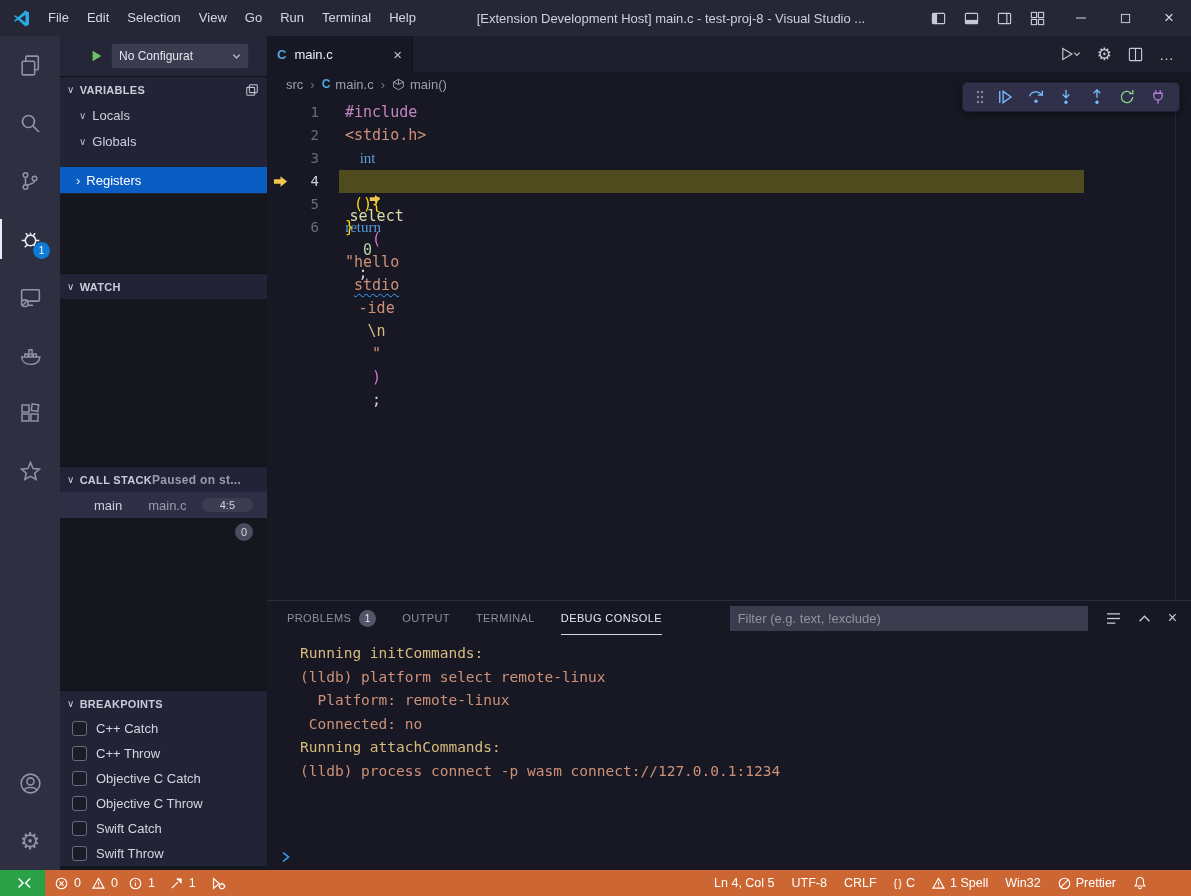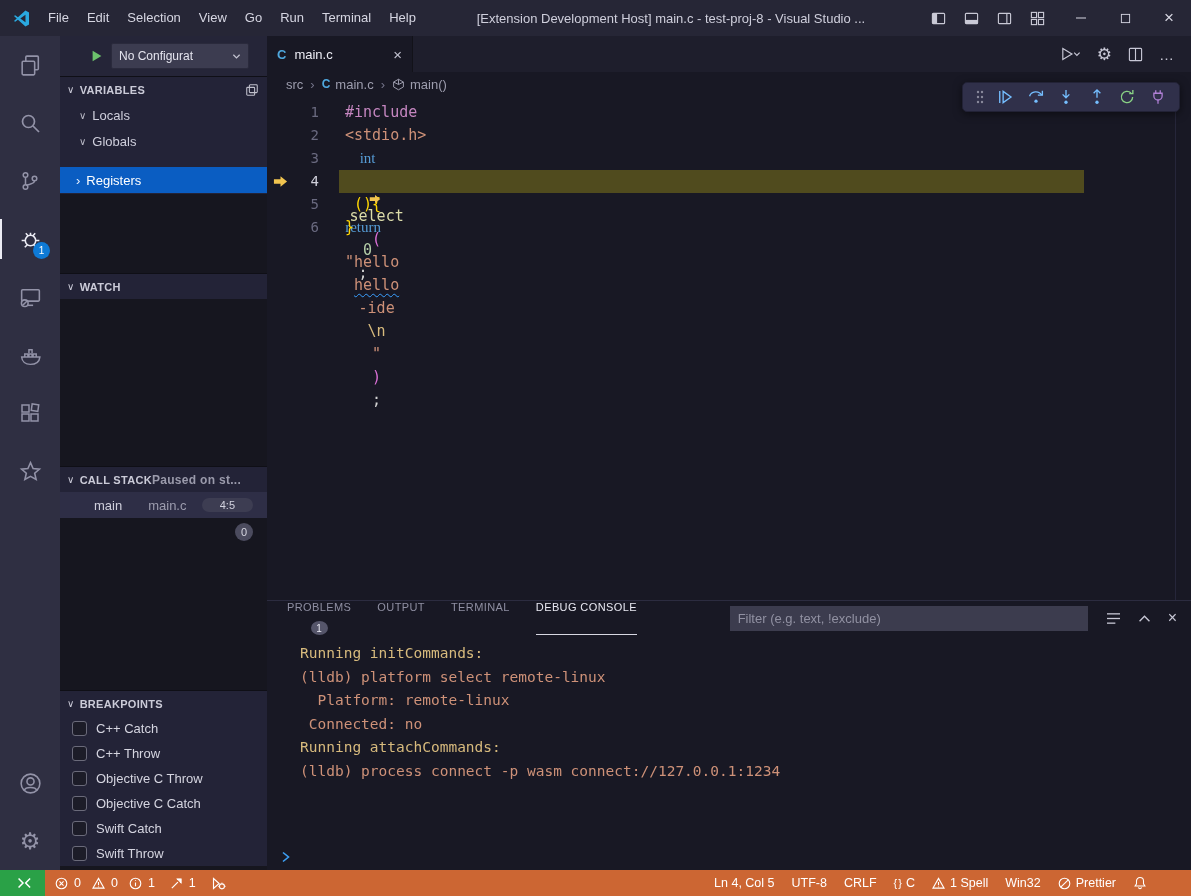--- a/index.html
+++ b/index.html
@@ -85,21 +85,21 @@
   .tok-esc { color:#d7ba7d; } .tok-num { color:#b5cea8; } .tok-plain { color:#d4d4d4; }
   .squiggle { text-decoration:underline wavy #3aa0ff 1px; text-underline-offset:3px; }
 
   .debug-toolbar { position:absolute; top:46px; right:11px; width:218px; height:30px; background:#30304a;
     border:1px solid #222236; border-radius:5px; box-shadow:0 2px 8px rgba(0,0,0,.5);
     display:flex; align-items:center; justify-content:space-evenly; z-index:6; }
 
   
   .panel { height:270px; border-top:1px solid #2c2c40; display:flex; flex-direction:column; flex:none; background:#181824; }
   .panel-header { height:34px; display:flex; align-items:center; padding:0 14px 0 20px; flex:none; }
-  .panel-tab { font-size:11px; letter-spacing:.4px; color:#8f8fa2; height:100%; display:flex; align-items:center; gap:8px; margin-right:26px;flex-direction:column; }
+  .panel-tab { font-size:11px; letter-spacing:.4px; color:#8f8fa2; height:100%; display:flex; align-items:center; gap:8px; margin-right:26px; }
   .panel-tab.active { color:#e8e8f2; box-shadow:inset 0 -1px 0 #d7d7e2; }
   .problems-badge { min-width:17px; height:17px; border-radius:50%; background:#55556a; color:#e9e9f2; font-size:10px;
     display:flex; align-items:center; justify-content:center; padding:0 4px; }
   .panel-filter { margin-left:auto; width:358px; height:25px; background:#3c3c4e; border:none; outline:none;
     color:#c8c8d6; font-size:13px; padding:0 8px; font-family:"Liberation Sans",sans-serif; }
   .panel-filter::placeholder { color:#9191a2; }
   .panel-icons { display:flex; align-items:center; gap:17px; margin-left:18px; color:#c8c8d6; }
   .console { flex:1; padding:7px 0 0 33px; font-family:"DejaVu Sans Mono","Liberation Mono",monospace;
     font-size:14.5px; line-height:23.5px; overflow:hidden; }
   .console-line { white-space:pre; color:#ce9178; }
@@ -335,25 +335,25 @@
       <div class="bp-row">
           <span class="checkbox"></span>
           <span>C++ Catch</span>
         </div>
       <div class="bp-row">
           <span class="checkbox"></span>
           <span>C++ Throw</span>
         </div>
       <div class="bp-row">
           <span class="checkbox"></span>
-          <span>Objective C Throw</span>
+          <span>Objective C Catch</span>
         </div>
       <div class="bp-row">
           <span class="checkbox"></span>
-          <span>Objective C Catch</span>
+          <span>Objective C Throw</span>
         </div>
       <div class="bp-row">
           <span class="checkbox"></span>
           <span>Swift Catch</span>
         </div>
       <div class="bp-row">
           <span class="checkbox"></span>
           <span>Swift Throw</span>
         </div>
     </div>
@@ -429,21 +429,21 @@
         <span class="line-highlight"></span>
         <span class="gutter-bp">
           <svg width="15" height="15" viewBox="0 0 16 16">
               <path d="M1 5.5 H8 V2.5 L15 8 L8 13.5 V10.5 H1 Z" fill="#f1c44f"></path>
             </svg>
         </span>
         <span class="gutter-num">4</span>
         <span class="line-content">
           <span class="tok-plain">  </span><span class="inline-frame-icon"><svg width="12" height="12" viewBox="0 0 16 16">
                 <path d="M1 5.5 H8 V2.5 L15 8 L8 13.5 V10.5 H1 Z" fill="#f1c44f"></path>
-              </svg></span><span class="tok-fn">select</span><span class="tok-br2">(</span><span class="tok-str">"hello </span><span class="tok-str squiggle">hello</span><span class="tok-str">-ide</span><span class="tok-esc">\n</span><span class="tok-str">"</span><span class="tok-br2">)</span><span class="tok-plain">;</span>
+              </svg></span><span class="tok-fn">select</span><span class="tok-br2">(</span><span class="tok-str">"hello </span><span class="tok-str squiggle">stdio</span><span class="tok-str">-ide</span><span class="tok-esc">\n</span><span class="tok-str">"</span><span class="tok-br2">)</span><span class="tok-plain">;</span>
         </span>
       </div>
 
       <div class="code-line">
         <span class="gutter-bp"></span>
         <span class="gutter-num">5</span>
         <span class="line-content"><span class="tok-plain">    </span><span class="tok-kw">return</span><span class="tok-num"> 0</span><span class="tok-plain">;</span></span>
       </div>
 
       <div class="code-line">

